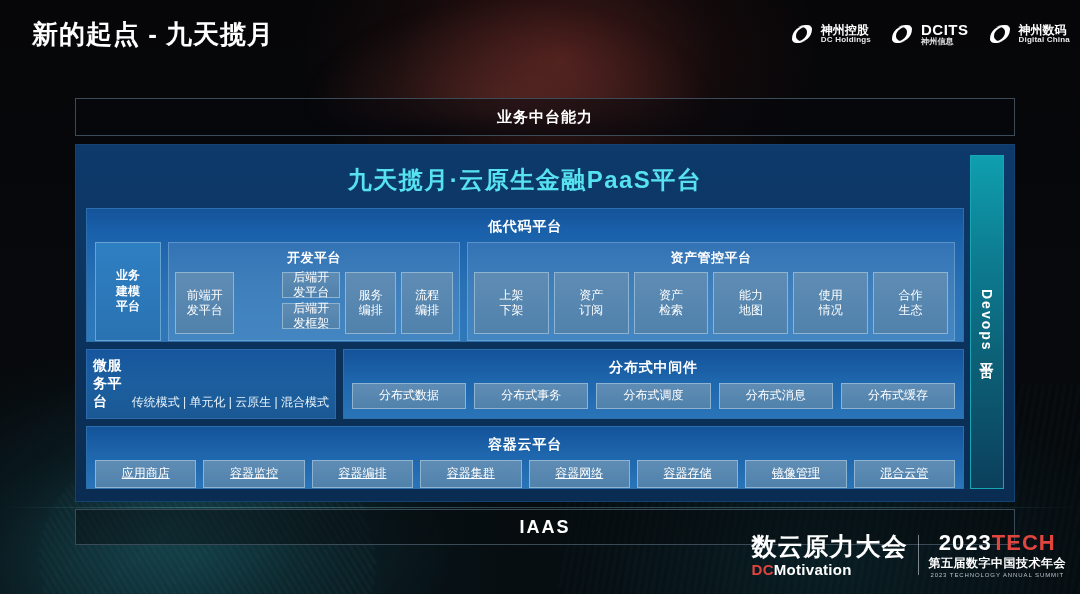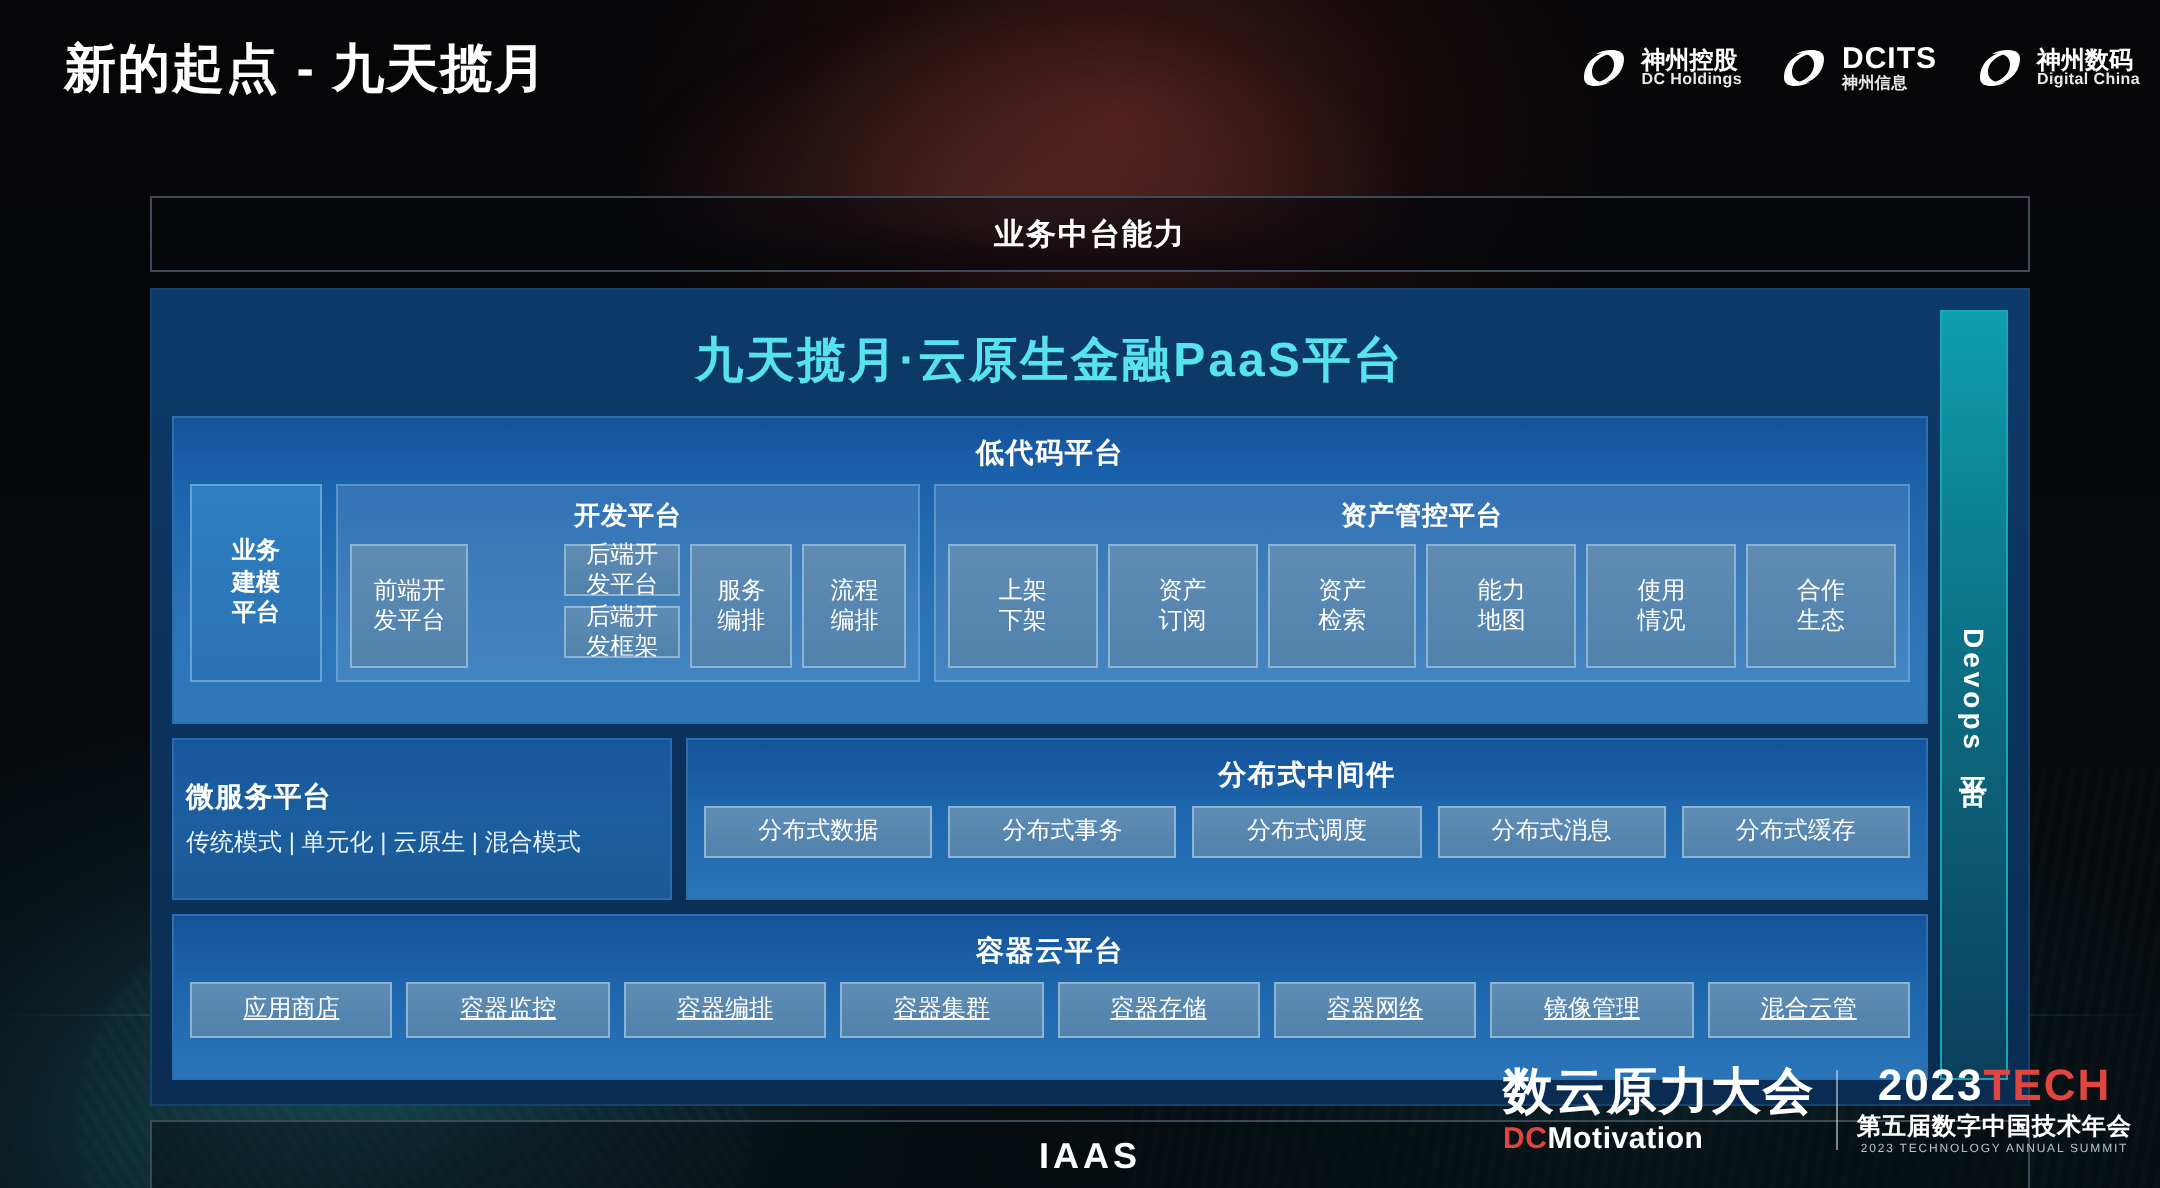--- a/index.html
+++ b/index.html
@@ -88,21 +88,21 @@
   }
   #paas-left { flex: 1 1 auto; min-width: 0; }
   #paas-title {
     text-align: center; color: #57e2ef; font-size: 24px; font-weight: bold;
     letter-spacing: 1.5px; padding: 9px 0 12px 0;
   }
 
   .panel {
     background: linear-gradient(180deg, #14539a 0%, #1a61ab 18%, #2a72b5 60%, #2f79bb 100%);
     border: 1px solid #2d6ead;
-    padding: 6px 8px 20px 8px;
+    padding: 6px 8px 0 8px;
     margin-bottom: 7px;
   }
   .panel:last-child { margin-bottom: 0; }
   .panel-title {
     text-align: center; color: #ffffff; font-size: 14px; font-weight: bold;
     letter-spacing: .8px; padding: 3px 0 6px 0;
   }
 
   
   #lowcode-body { display: flex; gap: 7px; align-items: stretch; }
@@ -138,21 +138,21 @@
   #asset-group { flex: 1 1 auto; }
   #asset-group .group-body .tile { flex: 1 1 0; height: 62px; }
   #dev-portal { width: 86px; }
 
   
   #mid-row { display: flex; gap: 7px; margin-bottom: 7px; }
   #micro {
     width: 250px; flex: 0 0 250px;
     background: linear-gradient(180deg, #17569e 0%, #1c5f9f 50%, #1a5894 100%);
     border: 1px solid #2a6aad;
-    display: flex; flex-direction: column; align-items: flex-start; justify-content: center;
+    display: flex; flex-direction: row; align-items: flex-end; justify-content: center;
     padding: 7px 6px;
   }
   #micro-title { color: #fff; font-size: 14px; font-weight: bold; letter-spacing: .6px; }
   #micro-sub { color: #e9f3fb; font-size: 12px; margin-top: 5px; white-space: nowrap; }
   #middleware { flex: 1 1 auto; }
   #middleware .group-body, #middleware .row { display: flex; gap: 8px; }
   #middleware .tile { flex: 1 1 0; height: 26px; }
   .panel.nobg {
     background: linear-gradient(180deg, #14539a 0%, #1e66ad 45%, #2a74b8 100%);
   }
@@ -330,22 +330,22 @@
           </div>
         </div>
 
         <div class="panel nobg" id="container">
           <div class="panel-title">容器云平台</div>
           <div class="row">
             <div class="tile">应用商店</div>
             <div class="tile">容器监控</div>
             <div class="tile">容器编排</div>
             <div class="tile">容器集群</div>
+            <div class="tile">容器网络</div>
             <div class="tile">容器存储</div>
-            <div class="tile">容器网络</div>
             <div class="tile">镜像管理</div>
             <div class="tile">混合云管</div>
           </div>
         </div>
 
       </div>
 
       <div id="devops">
         <span>Devops平台</span>
       </div>

